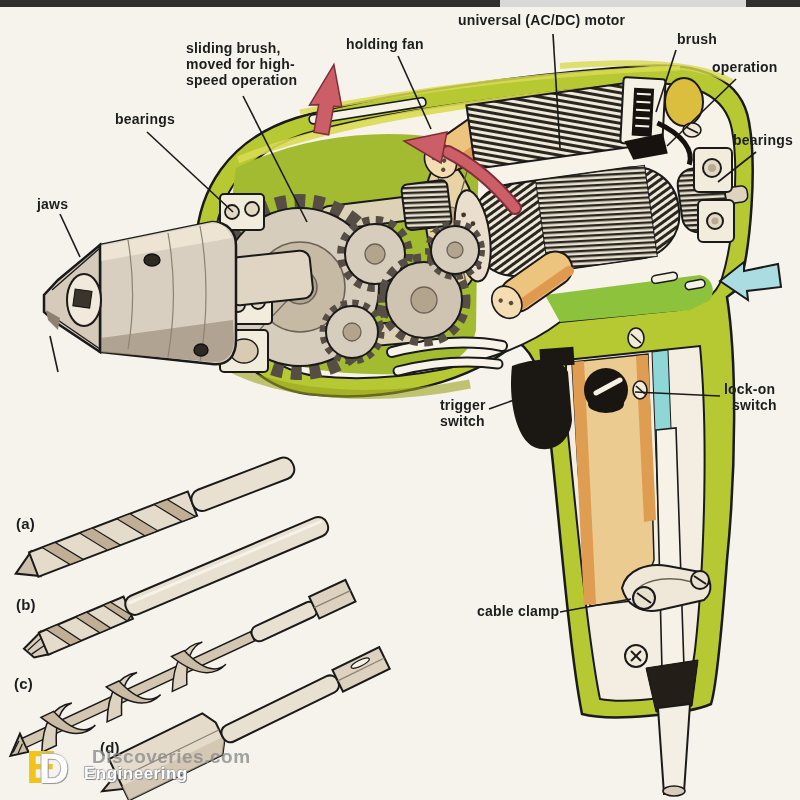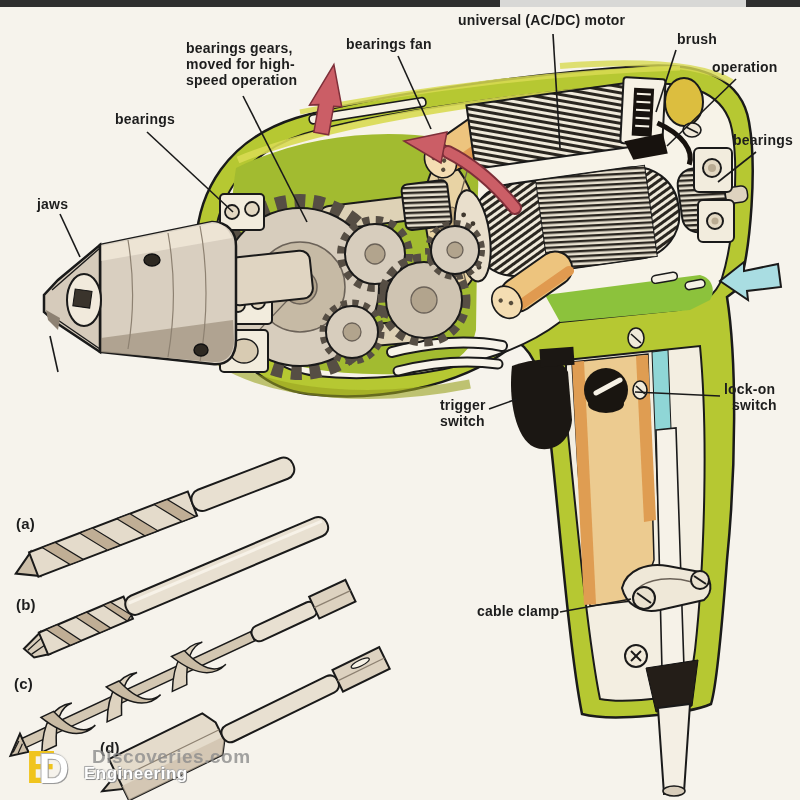--- a/index.html
+++ b/index.html
@@ -355,23 +355,23 @@
       <polygon points="0,0 112,0 112,4 104,16 0,16" fill="#cdbfa9" opacity=".7"></polygon>
       <line x1="0" y1="-8" x2="112" y2="-8" stroke="#8d8171" stroke-width="1.2"></line>
       <rect x="112" y="-9" width="128" height="18" rx="8" fill="#e8e0d1" stroke="#1a1a1a" stroke-width="2"></rect>
       <rect x="240" y="-12" width="52" height="24" fill="#ddd2c0" stroke="#1a1a1a" stroke-width="2"></rect>
       <line x1="240" y1="0" x2="292" y2="0" stroke="#8d8171" stroke-width="1.3"></line>
       <ellipse cx="268" cy="-6" rx="10" ry="3" fill="#f6f1e5" stroke="#1a1a1a" stroke-width="1.2"></ellipse>
     </g>
   </svg>
 
   <div class="lbl" style="left:458px;top:12px;">universal (AC/DC) motor</div>
-  <div class="lbl" style="left:346px;top:36px;">bearings fan</div>
+  <div class="lbl" style="left:346px;top:36px;">holding fan</div>
   <div class="lbl" style="left:186px;top:40px;">
-    <div>bearings gears,</div>
+    <div>sliding brush,</div>
     <div>moved for high-</div>
     <div>speed operation</div>
   </div>
   <div class="lbl" style="left:115px;top:111px;">bearings</div>
   <div class="lbl" style="left:37px;top:196px;">jaws</div>
   <div class="lbl" style="left:677px;top:31px;">brush</div>
   <div class="lbl" style="left:712px;top:59px;">operation</div>
   <div class="lbl" style="left:733px;top:132px;">bearings</div>
   <div class="lbl" style="left:440px;top:397px;">
     <div>trigger</div>

